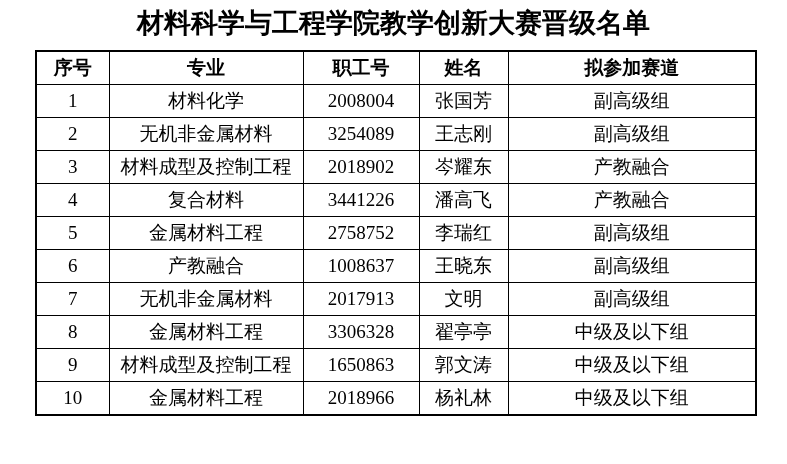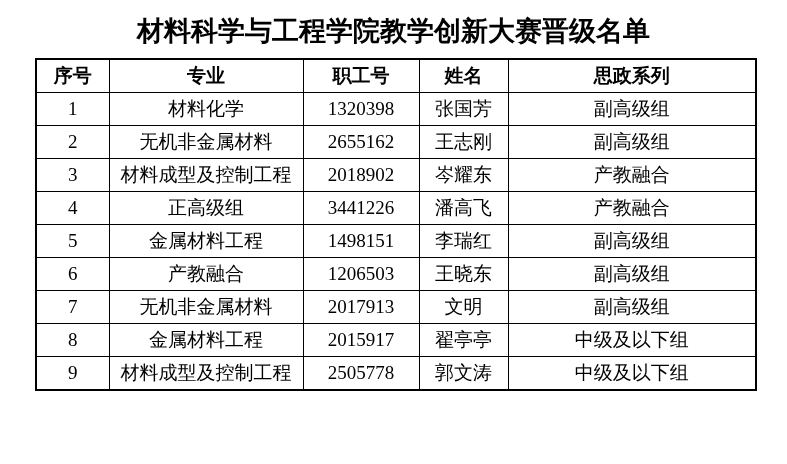--- a/index.html
+++ b/index.html
@@ -8,21 +8,21 @@
     background: #ffffff;
   }
   body {
     width: 787px;
     height: 464px;
     font-family: "Liberation Serif", "DejaVu Serif", serif;
     color: #000000;
     overflow: hidden;
   }
   .doc-title {
-    margin-top: 16px;
+    margin-top: 8px;
     text-align: center;
     font-size: 27px;
     font-weight: bold;
     color: #000000;
     line-height: 31px;
   }
   table.roster {
     border-collapse: collapse;
     table-layout: fixed;
     width: 720px;
@@ -59,81 +59,88 @@
     <col style="width:116px">
     <col style="width:89px">
     <col style="width:248px">
   </colgroup>
   <thead>
     <tr>
       <th>序号</th>
       <th>专业</th>
       <th>职工号</th>
       <th>姓名</th>
-      <th>思政系列</th>
+      <th>拟参加赛道</th>
     </tr>
   </thead>
   <tbody>
     <tr>
       <td>1</td>
       <td>材料化学</td>
-      <td>1320398</td>
+      <td>2008004</td>
       <td>张国芳</td>
       <td>副高级组</td>
     </tr>
     <tr>
       <td>2</td>
       <td>无机非金属材料</td>
-      <td>2655162</td>
+      <td>3254089</td>
       <td>王志刚</td>
       <td>副高级组</td>
     </tr>
     <tr>
       <td>3</td>
       <td>材料成型及控制工程</td>
       <td>2018902</td>
       <td>岑耀东</td>
       <td>产教融合</td>
     </tr>
     <tr>
       <td>4</td>
-      <td>正高级组</td>
+      <td>复合材料</td>
       <td>3441226</td>
       <td>潘高飞</td>
       <td>产教融合</td>
     </tr>
     <tr>
       <td>5</td>
       <td>金属材料工程</td>
-      <td>1498151</td>
+      <td>2758752</td>
       <td>李瑞红</td>
       <td>副高级组</td>
     </tr>
     <tr>
       <td>6</td>
       <td>产教融合</td>
-      <td>1206503</td>
+      <td>1008637</td>
       <td>王晓东</td>
       <td>副高级组</td>
     </tr>
     <tr>
       <td>7</td>
       <td>无机非金属材料</td>
       <td>2017913</td>
       <td>文明</td>
       <td>副高级组</td>
     </tr>
     <tr>
       <td>8</td>
       <td>金属材料工程</td>
-      <td>2015917</td>
+      <td>3306328</td>
       <td>翟亭亭</td>
       <td>中级及以下组</td>
     </tr>
     <tr>
       <td>9</td>
       <td>材料成型及控制工程</td>
-      <td>2505778</td>
+      <td>1650863</td>
       <td>郭文涛</td>
+      <td>中级及以下组</td>
+    </tr>
+    <tr>
+      <td>10</td>
+      <td>金属材料工程</td>
+      <td>2018966</td>
+      <td>杨礼林</td>
       <td>中级及以下组</td>
     </tr>
   </tbody>
 </table>
 
 </body></html>

